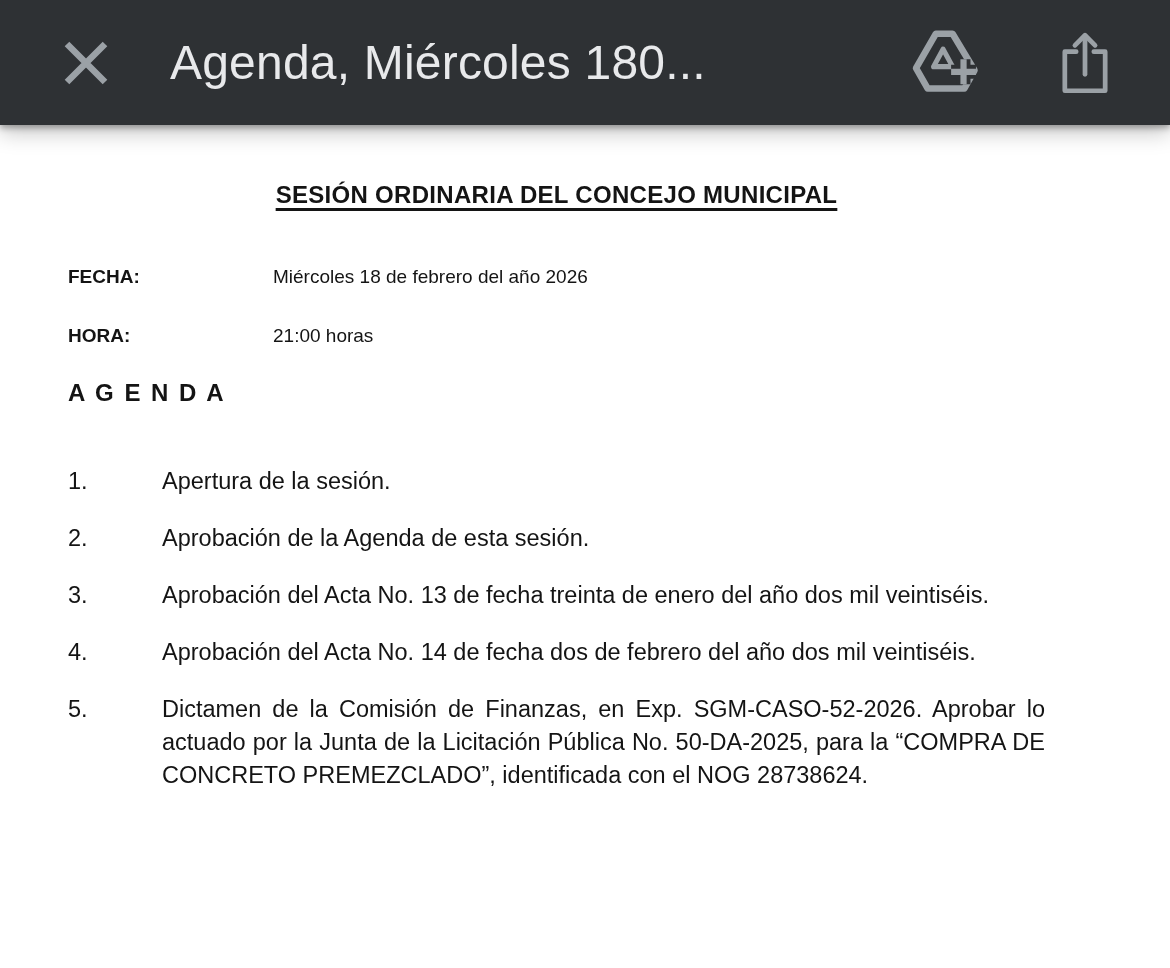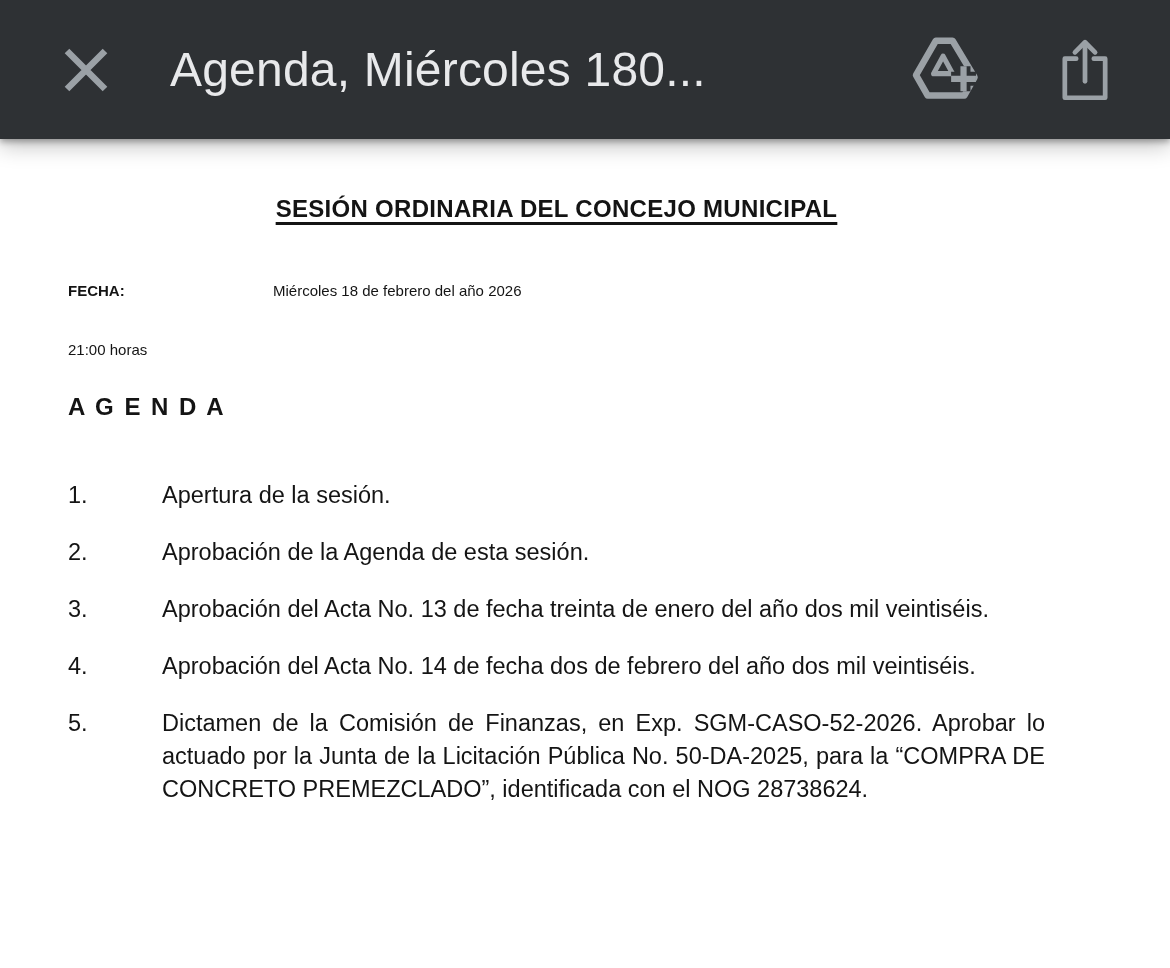--- a/index.html
+++ b/index.html
@@ -14,21 +14,21 @@
   body {
     width: 1170px; height: 968px; overflow: hidden;
     background: var(--page-bg);
     font-family: "Liberation Sans", "DejaVu Sans", sans-serif;
     color: var(--doc-text);
   }
 
   
   .viewer-header {
     position: relative; z-index: 2;
-    height: 139px; background: var(--header-bg);
+    height: 125px; background: var(--header-bg);
     display: flex; align-items: center;
     box-shadow: 0 3px 6px rgba(0,0,0,0.30), 0 8px 20px rgba(0,0,0,0.22);
   }
   .icon-btn {
     background: none; border: none; padding: 0; margin: 0;
     display: flex; align-items: center; justify-content: center;
     color: var(--icon-color); cursor: pointer; flex: none;
   }
   .close-btn { margin-left: 58px; width: 56px; height: 56px; }
   .header-title {
@@ -48,21 +48,21 @@
   }
   .doc-heading {
     margin: 0 0 52px 0;
     text-align: center;
     font-size: 24px; font-weight: bold; letter-spacing: 0.3px;
     text-decoration: underline;
     text-decoration-thickness: 2.5px;
     text-underline-offset: 5px;
   }
   .meta-table { margin: 0; }
-  .meta-row { display: flex; font-size: 15px; line-height: 31px; margin-bottom: 28px; }
+  .meta-row { display: flex; font-size: 19px; line-height: 31px; margin-bottom: 28px; }
   .meta-label { flex: none; width: 205px; font-weight: bold; }
   .meta-value { max-width: 620px; }
   .agenda-heading {
     margin: 20px 0 0 0;
     text-align: left;
     font-size: 24px; font-weight: bold; letter-spacing: 2px;
     white-space: pre;
   }
   .agenda-items { margin-top: 58px; }
   .agenda-item { display: flex; font-size: 23.5px; line-height: 33px; margin-bottom: 24px; }
@@ -112,20 +112,21 @@
 <main class="doc-page">
 
   <h1 class="doc-heading">SESIÓN ORDINARIA DEL CONCEJO MUNICIPAL</h1>
 
   <section class="meta-table">
     <div class="meta-row">
       <span class="meta-label">FECHA:</span>
       <span class="meta-value">Miércoles 18 de febrero del año 2026</span>
     </div>
     <div class="meta-row">
+      <span class="meta-label">HORA:</span>
       <span class="meta-value">21:00 horas</span>
     </div>
   </section>
 
   <h2 class="agenda-heading">A G E N D A</h2>
 
   <section class="agenda-items">
     <div class="agenda-item">
       <span class="item-number">1.</span>
       <span class="item-text">Apertura de la sesión.</span>

